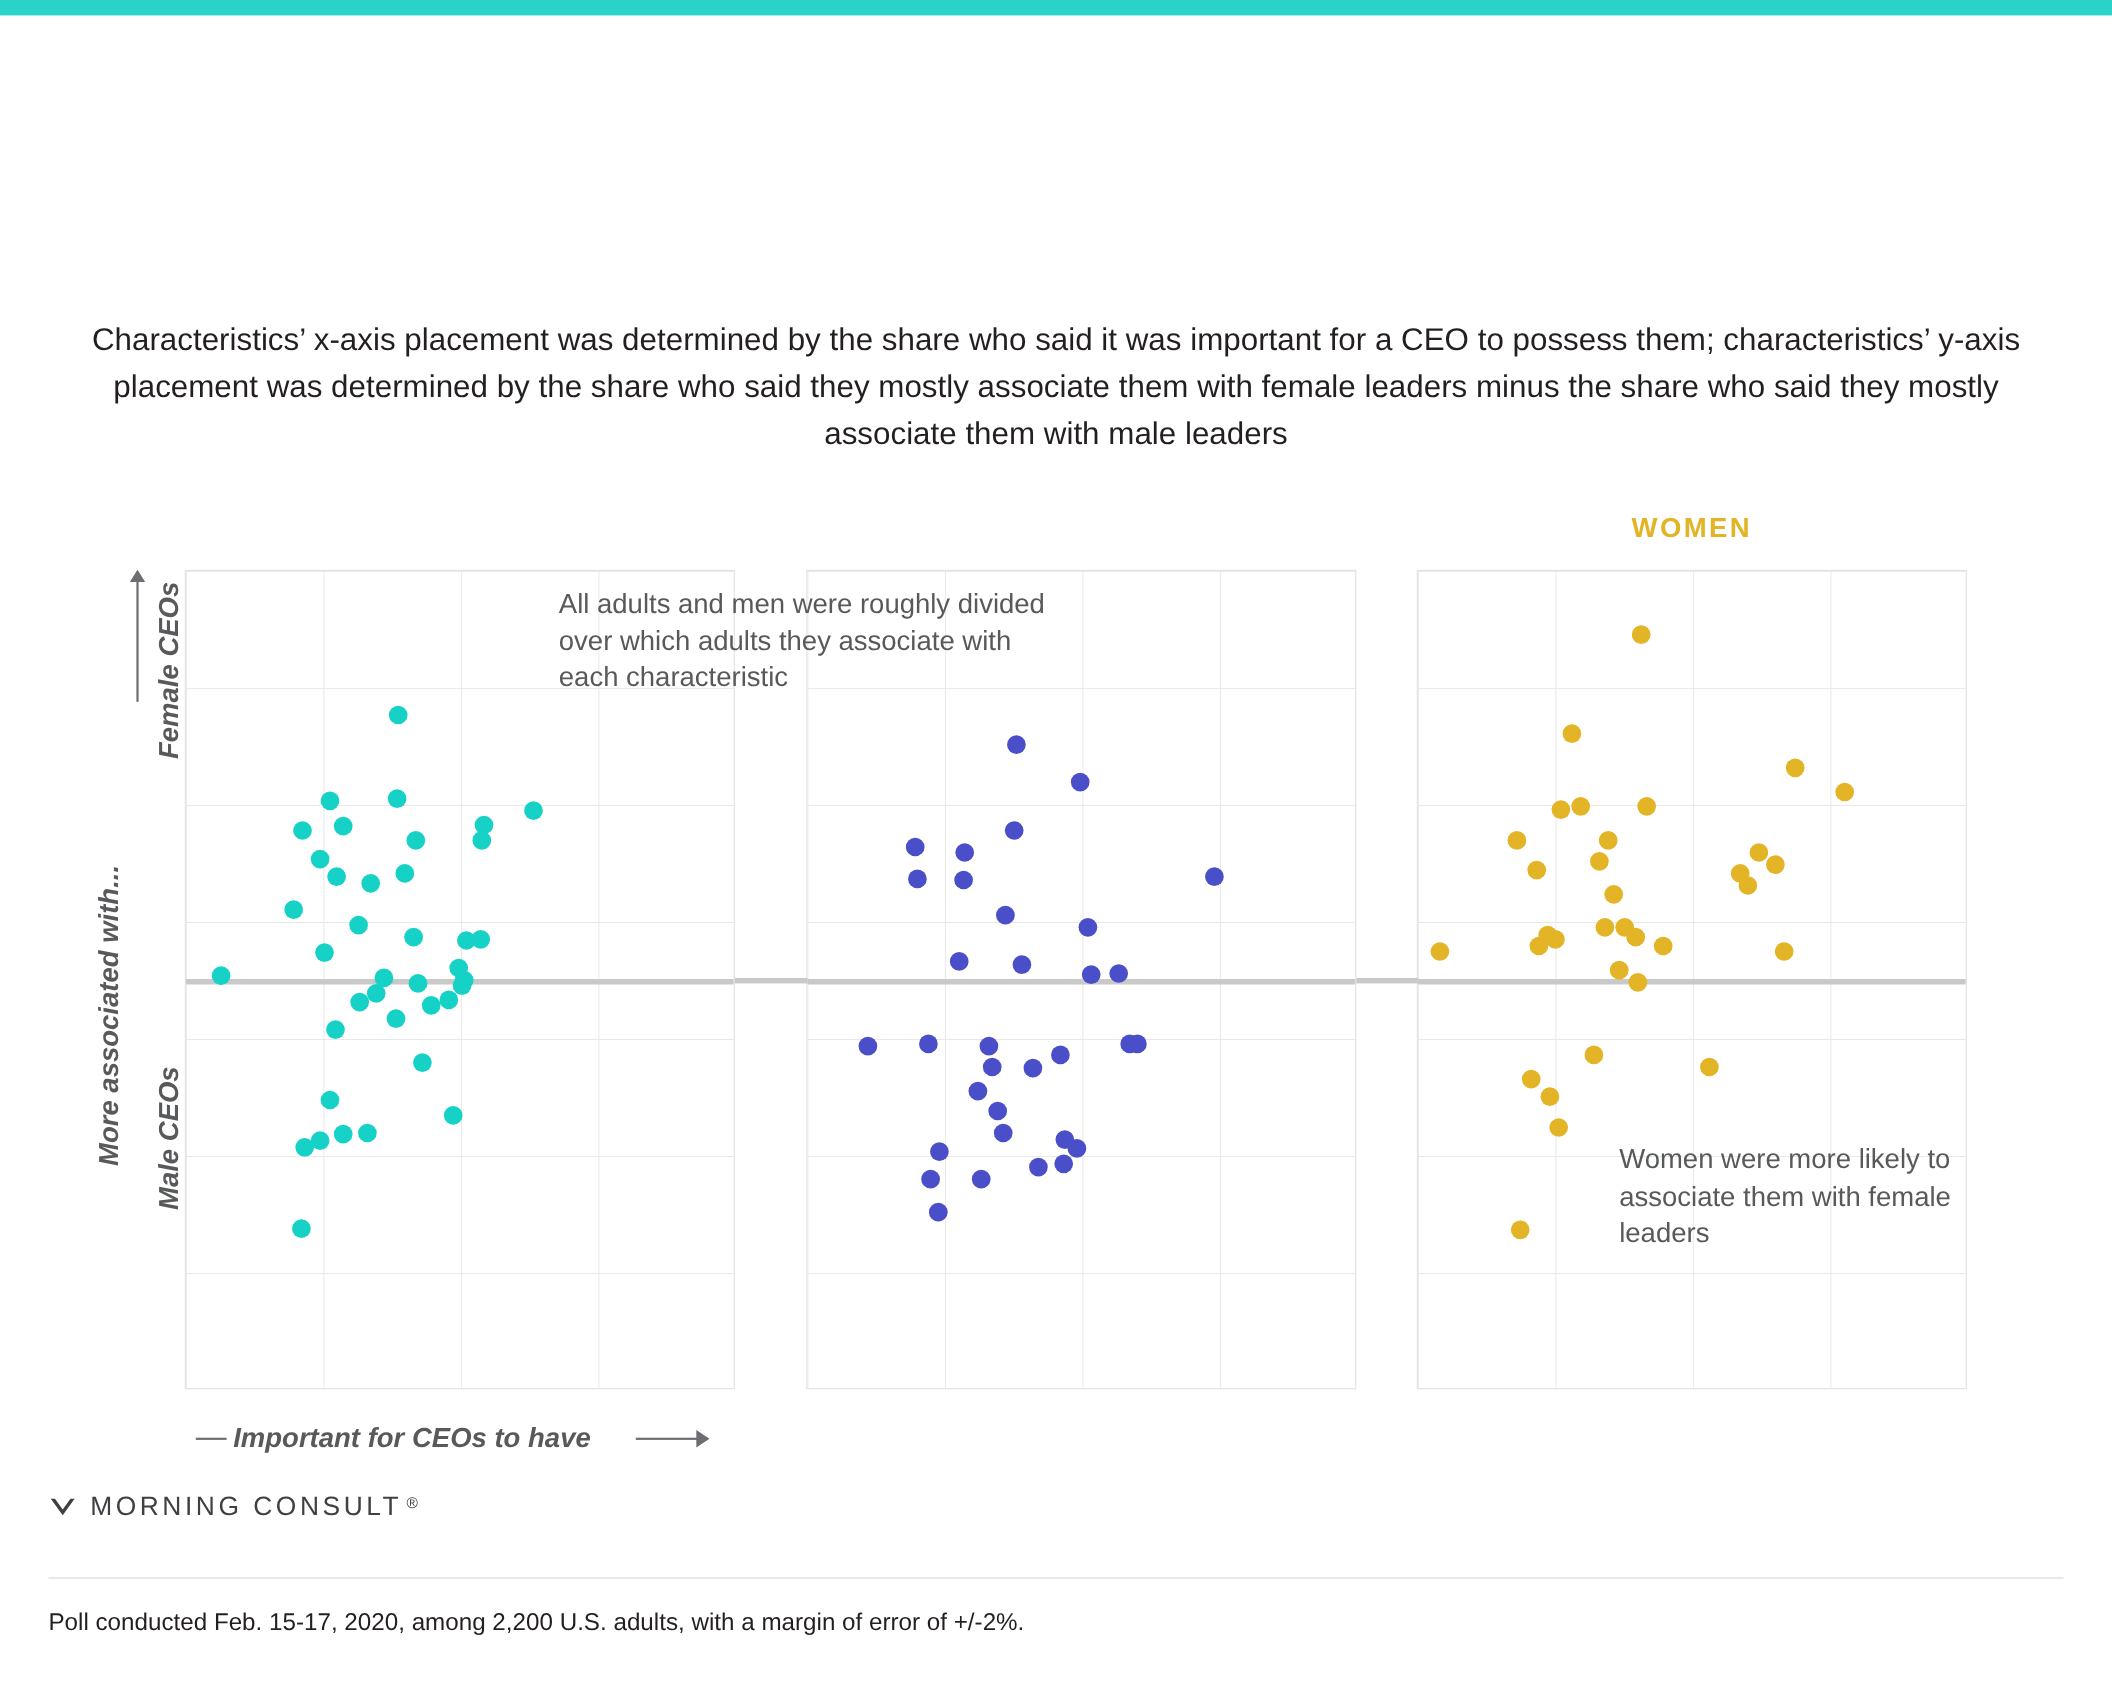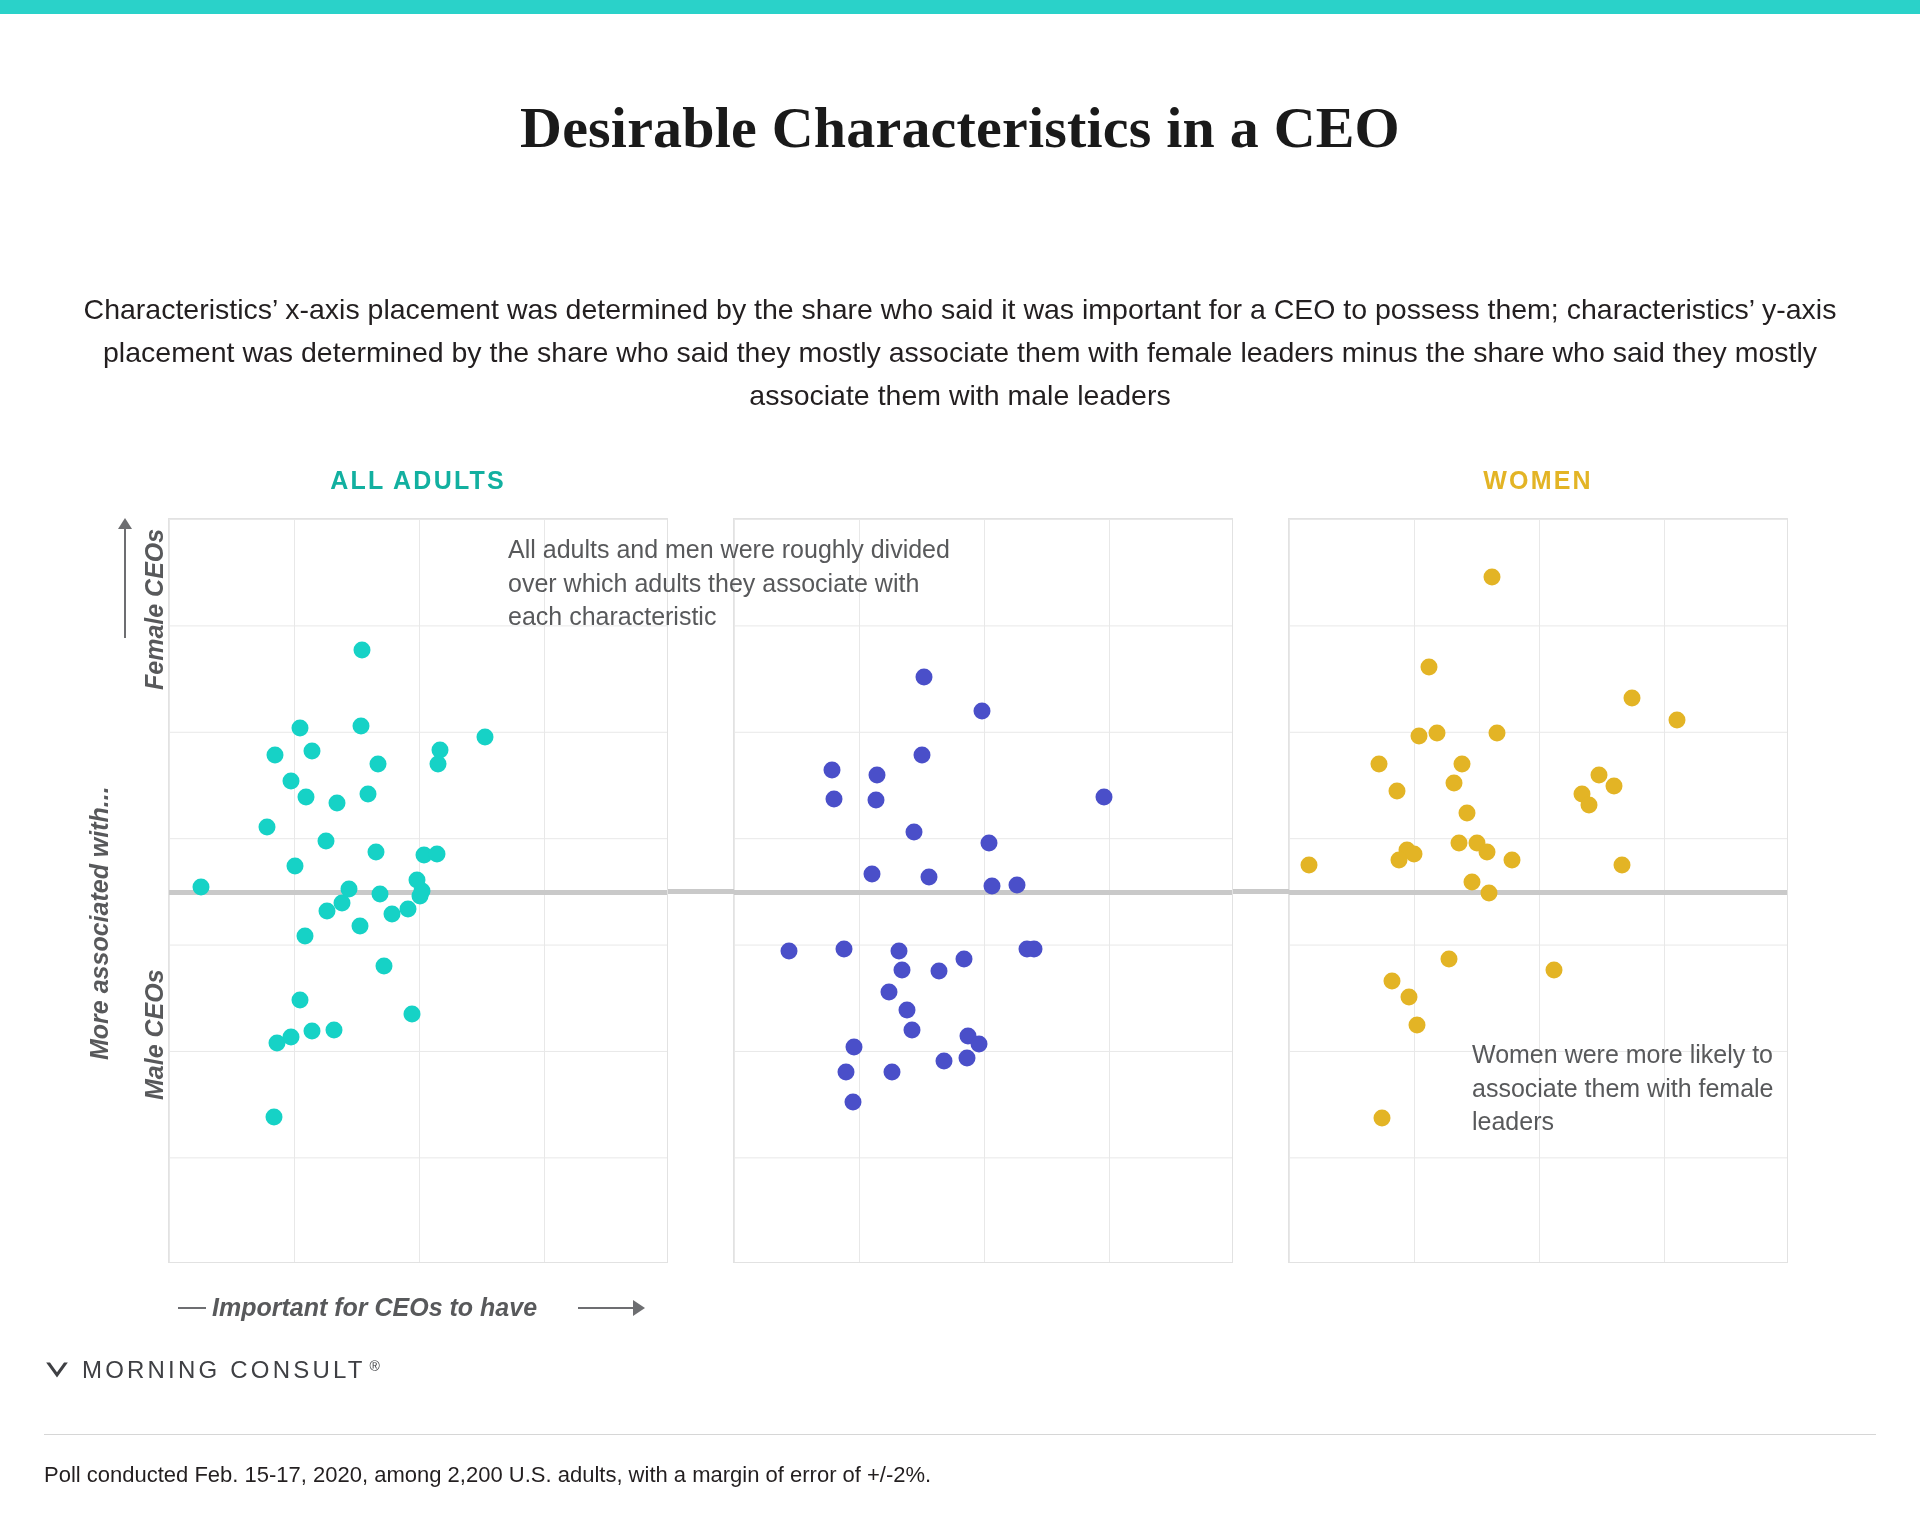--- a/index.html
+++ b/index.html
@@ -228,36 +228,34 @@
     font-size: 22px;
     color: #231f20;
   }
 </style>
 </head>
 <body>
 
 <div class="top-bar"></div>
 
 <div class="title">
-  <div>Desirable Characteristics in a CEO</div>
 </div>
 
 <div class="subtitle">Characteristics’ x-axis placement was determined by the share who said it was important for a CEO to possess them; characteristics’ y-axis placement was determined by the share who said they mostly associate them with female leaders minus the share who said they mostly associate them with male leaders</div>
 
 <div id="y-axis-group">
   <div class="y-arrow" id="y-arrow-up"></div>
   <div class="y-arrow-line" id="y-line-top"></div>
 
 </div>
 <div class="y-label" id="y-lbl-female">Female CEOs</div>
 <div class="y-label" id="y-lbl-assoc">More associated with...</div>
 <div class="y-label" id="y-lbl-male">Male CEOs</div>
 
 <div class="panel" id="panel-all">
-  <div class="panel-title" id="title-all">ALL ADULTS</div>
   <div class="plot">
     <div class="zero-line"></div>
   <div class="dot c-all" style="left: 32px; top: 368.25px;"></div>
       <div class="dot c-all" style="left: 106px; top: 236.25px;"></div>
       <div class="dot c-all" style="left: 98px; top: 307.75px;"></div>
       <div class="dot c-all" style="left: 121.5px; top: 262.1px;"></div>
       <div class="dot c-all" style="left: 131px; top: 208.75px;"></div>
       <div class="dot c-all" style="left: 142.5px; top: 231.85px;"></div>
       <div class="dot c-all" style="left: 137px; top: 277.5px;"></div>
       <div class="dot c-all" style="left: 126px; top: 347.35px;"></div>

